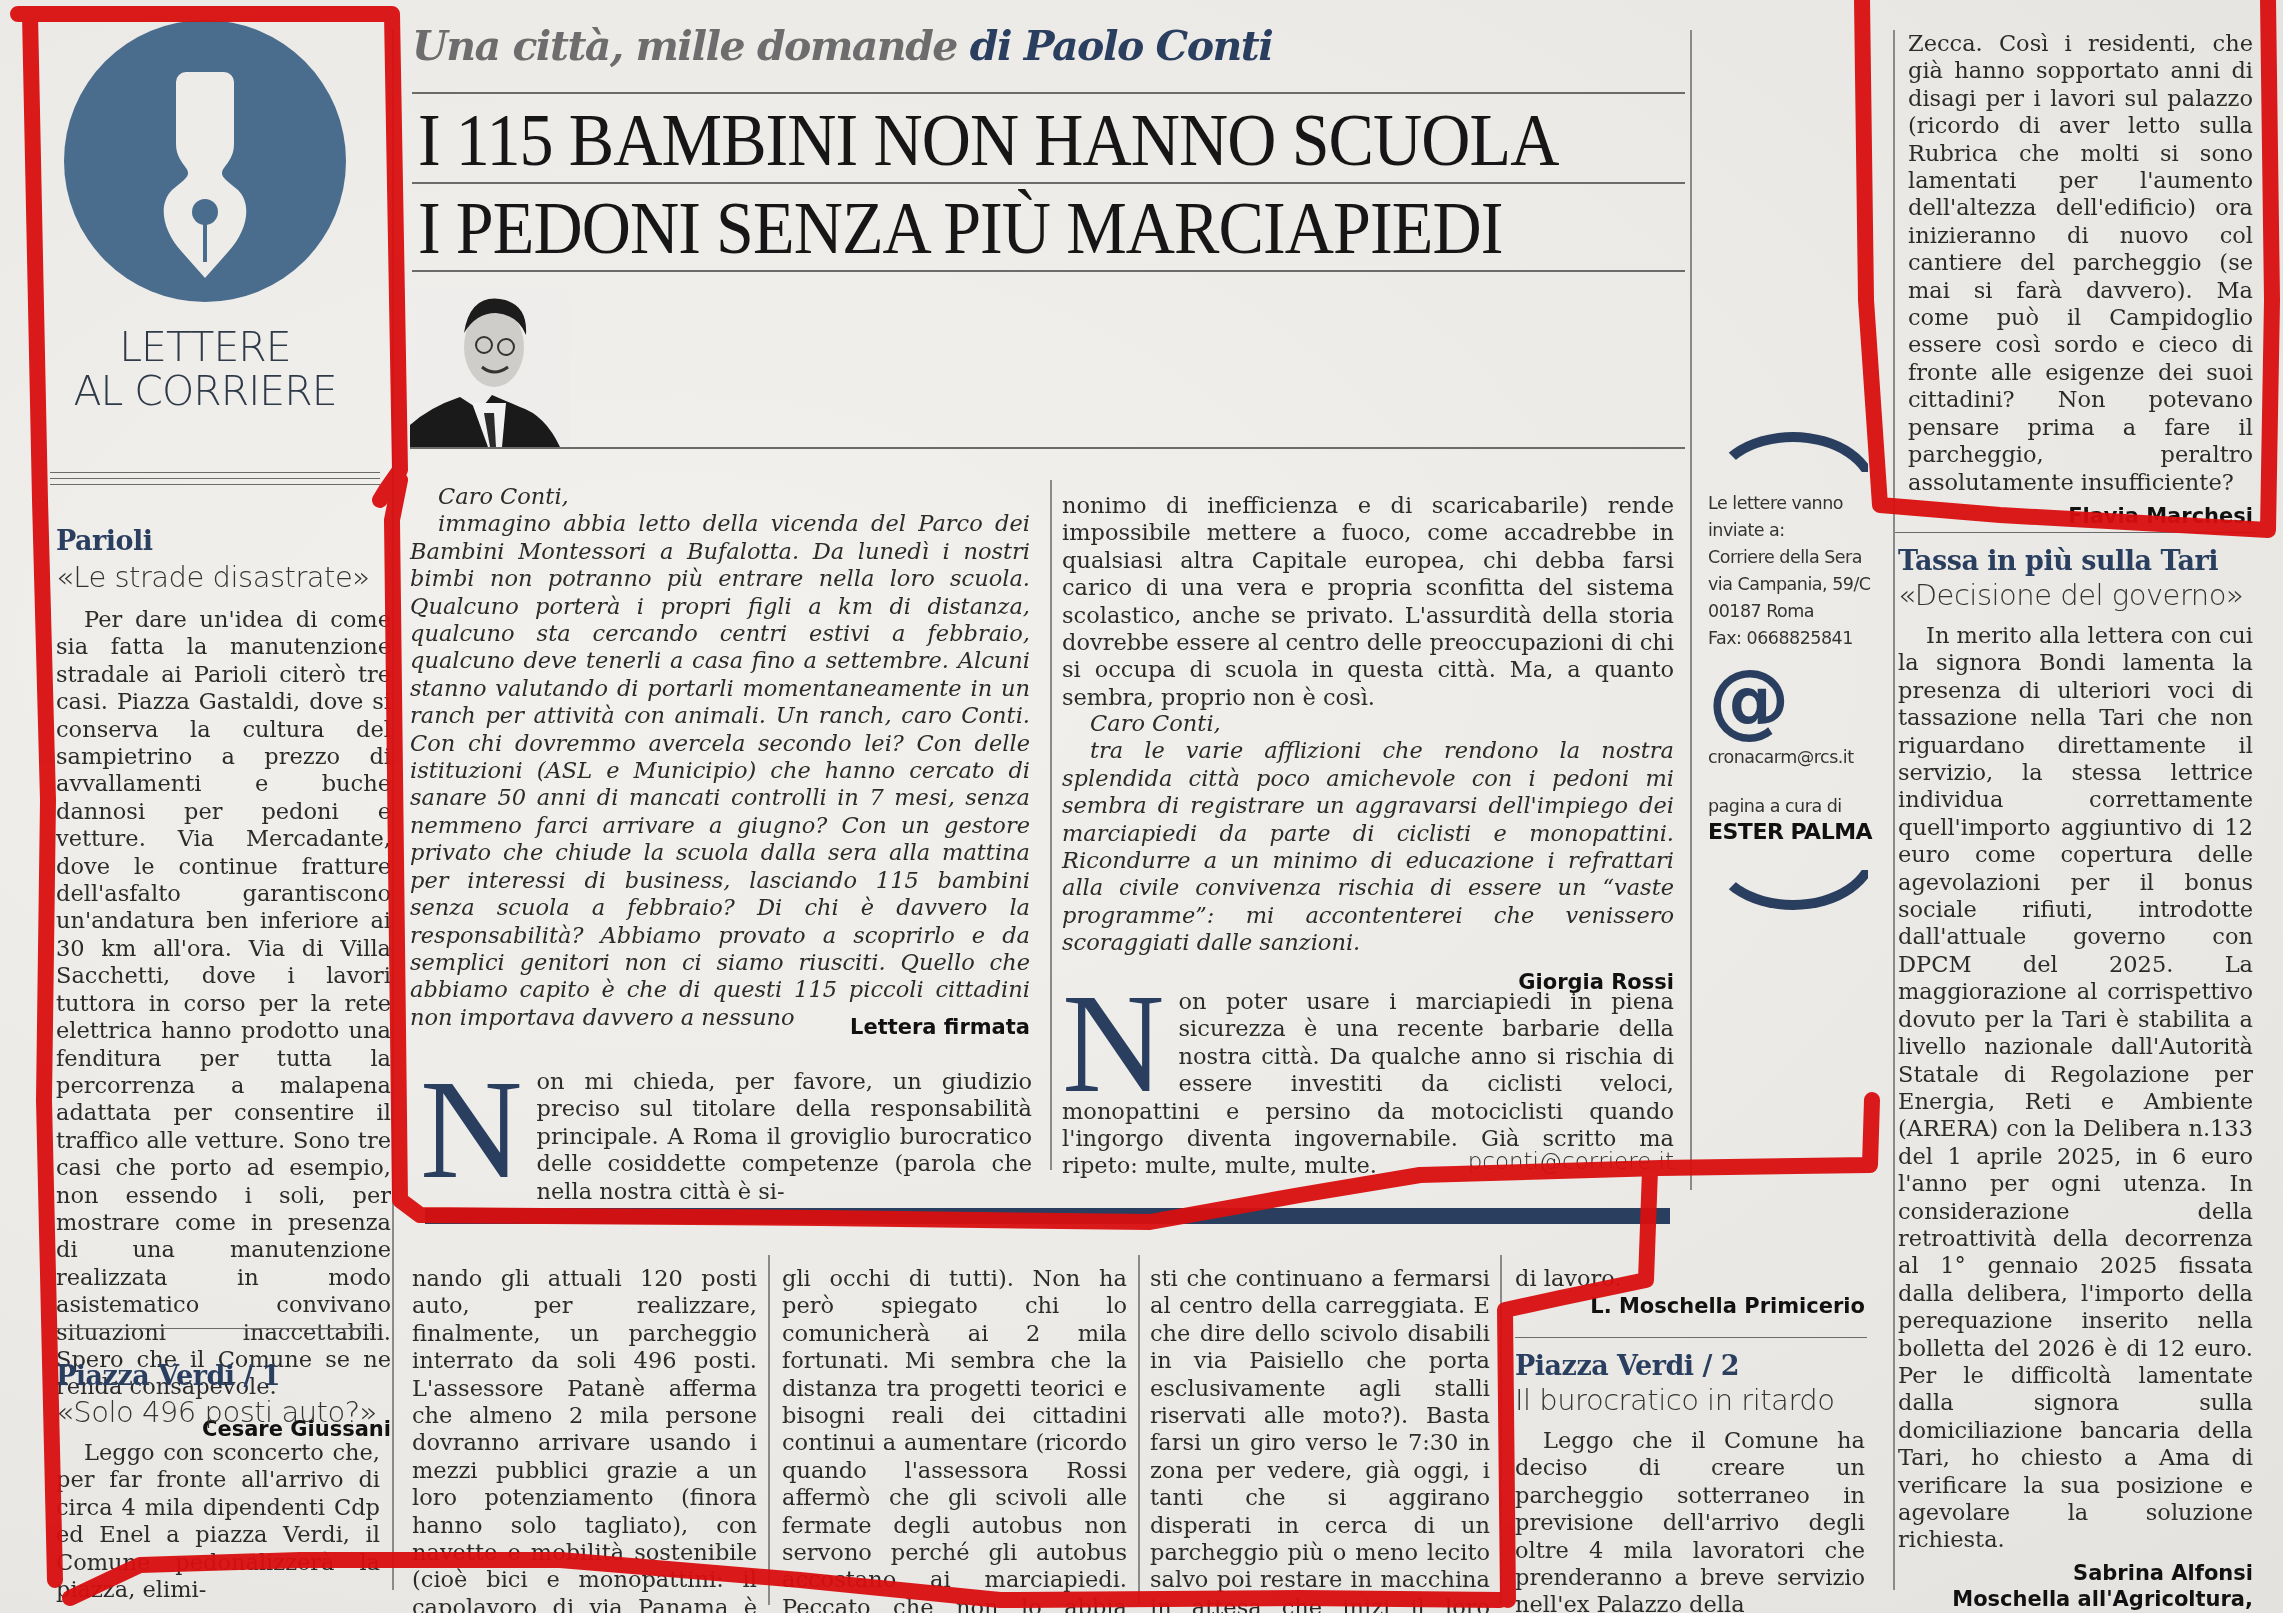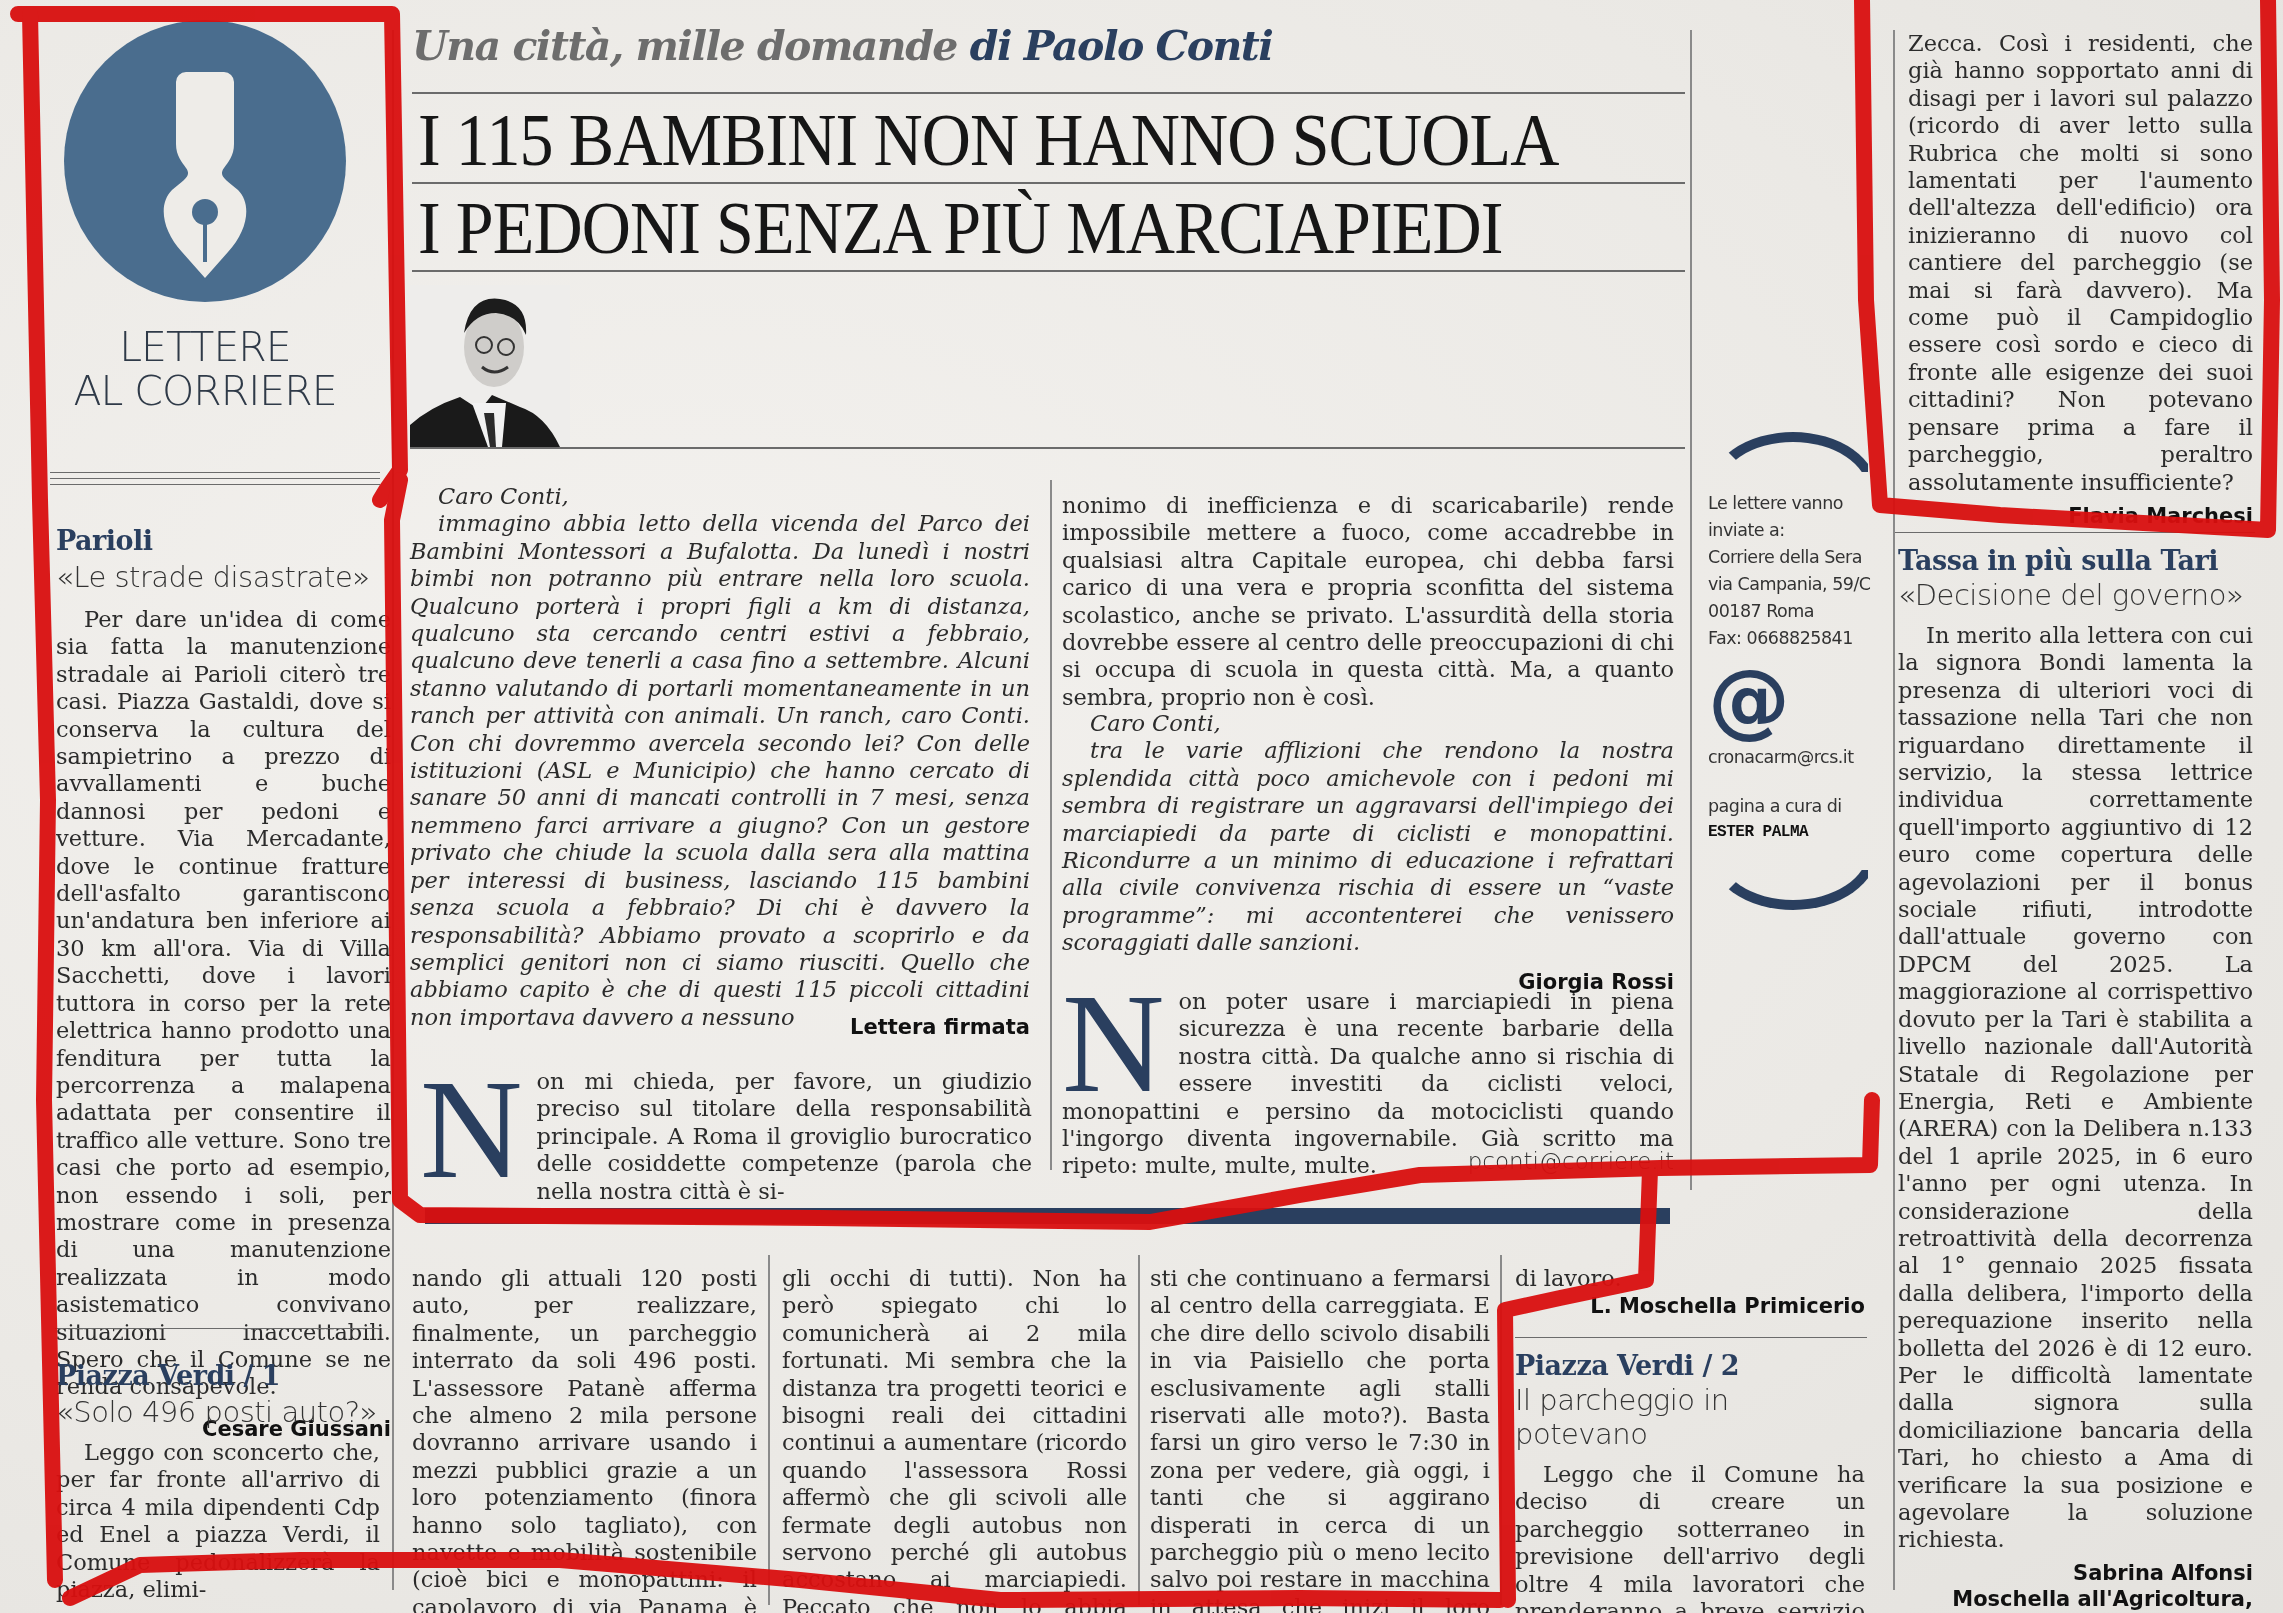--- a/index.html
+++ b/index.html
@@ -130,21 +130,21 @@
   <div class="abs info" style="left:1708px;top:490px;width:180px;">
     <div>Le lettere vanno</div>
     <div>inviate a:</div>
     <div>Corriere della Sera</div>
     <div>via Campania, 59/C</div>
     <div>00187 Roma</div>
     <div>Fax: 0668825841</div>
     <div class="at" style="margin:8px 0 4px;">@</div>
     <div>cronacarm@rcs.it</div>
     <div style="margin-top:22px;">pagina a cura di</div>
-    <div style="font-weight:bold;font-size:16px;color:#111;line-height:24px;font-family:Liberation Mono, monospace;">ESTER PALMA</div>
+    <div style="font-weight:bold;font-size:22px;color:#111;line-height:24px;">ESTER PALMA</div>
   </div>
   <div class="arc bot" style="left:1708px;top:850px;"></div>
 
   <div class="vrule" style="left:1893px;top:30px;height:1560px;"></div>
   <div class="abs" style="left:1908px;top:30px;width:345px;">
     <div class="body-text">Zecca. Così i residenti, che già hanno sopportato anni di disagi per i lavori sul palazzo (ricordo di aver letto sulla Rubrica che molti si sono lamentati per l'aumento dell'altezza dell'edificio) ora inizieranno di nuovo col cantiere del parcheggio (se mai si farà davvero). Ma come può il Campidoglio essere così sordo e cieco di fronte alle esigenze dei suoi cittadini? Non potevano pensare prima a fare il parcheggio, peraltro assolutamente insufficiente?</div>
     <div class="sig" style="margin-top:8px;">Flavia Marchesi</div>
   </div>
   <div class="rule" style="left:1895px;top:532px;width:360px;height:1px;"></div>
   <div class="abs" style="left:1898px;top:545px;width:355px;">
@@ -165,21 +165,21 @@
   <div class="vrule" style="left:1138px;top:1255px;height:350px;"></div>
   <div class="abs body-text" style="left:1150px;top:1265px;width:340px;">sti che continuano a fermarsi al centro della carreggiata. E che dire dello scivolo disabili in via Paisiello che porta esclusivamente agli stalli riservati alle moto?). Basta farsi un giro verso le 7:30 in zona per vedere, già oggi, i tanti che si aggirano disperati in cerca di un parcheggio più o meno lecito salvo poi restare in macchina in attesa che inizi il loro orario</div>
   <div class="vrule" style="left:1500px;top:1255px;height:350px;"></div>
   <div class="abs" style="left:1515px;top:1265px;width:350px;">
     <div class="body-text">di lavoro.</div>
     <div class="sig" style="margin-top:2px;">L. Moschella Primicerio</div>
   </div>
   <div class="rule" style="left:1515px;top:1337px;width:352px;height:1px;"></div>
   <div class="abs" style="left:1515px;top:1350px;width:350px;">
     <div class="kicker">Piazza Verdi / 2</div>
-    <div class="subhead" style="margin-top:2px;">Il parcheggio in potevano</div>
+    <div class="subhead" style="margin-top:2px;">Il burocratico in ritardo</div>
     <div class="body-text indent" style="margin-top:10px;">Leggo che il Comune ha deciso di creare un parcheggio sotterraneo in previsione dell'arrivo degli oltre 4 mila lavoratori che prenderanno a breve servizio nell'ex Palazzo della</div>
   </div>
 
   <svg class="red" width="2283" height="1613" viewBox="0 0 2283 1613">
     <g fill="none" stroke="#d90f0f" stroke-width="16" stroke-linecap="round" stroke-linejoin="round" opacity="0.95">
 
       <path d="M18 14 L392 14 L400 470 L386 490 L380 500"></path>
       <path d="M30 14 L40 500 L48 800 L44 1100 L55 1580"></path>
       <path d="M70 1598 L140 1565 L300 1560 L560 1560 L800 1580 L1000 1600 L1300 1598 L1500 1600"></path>
 

